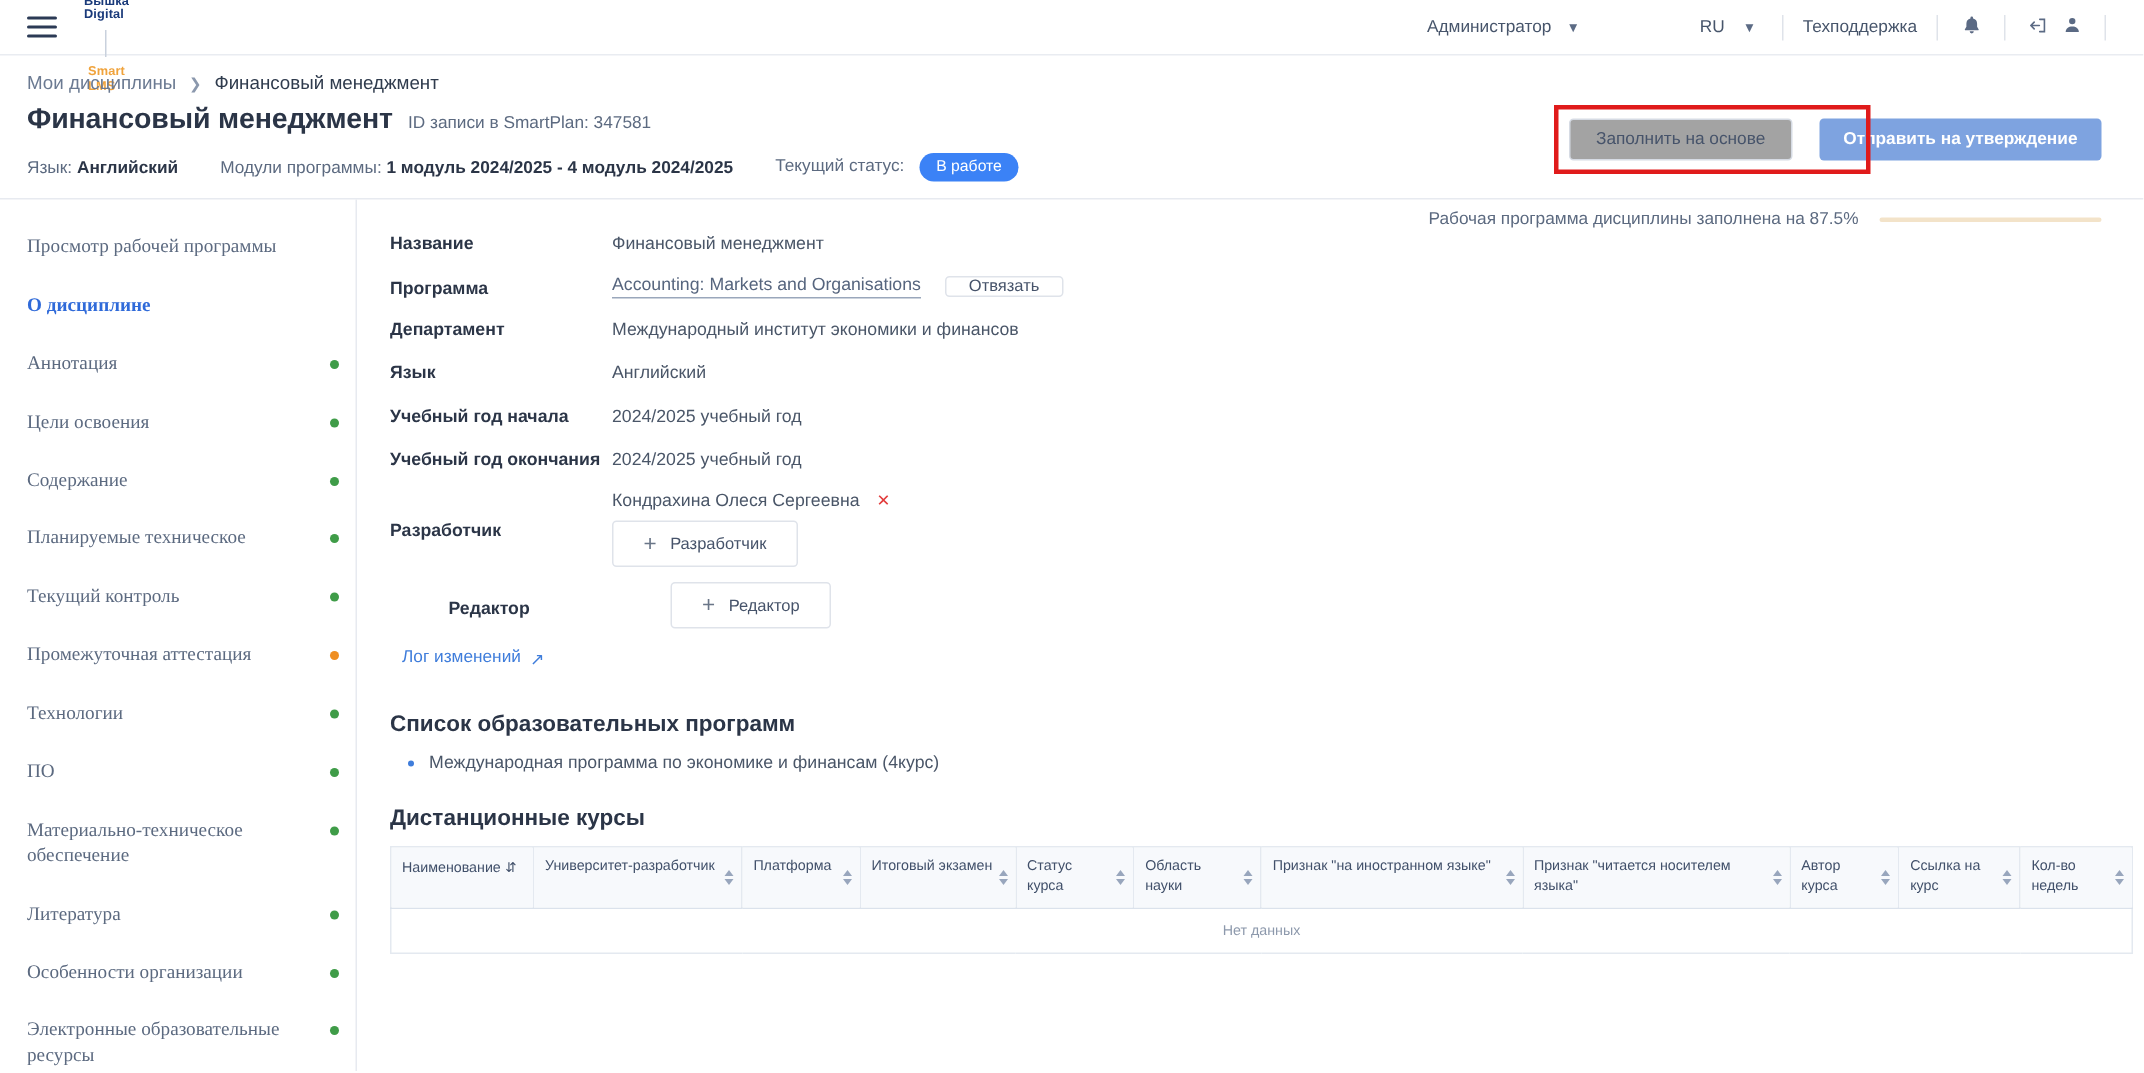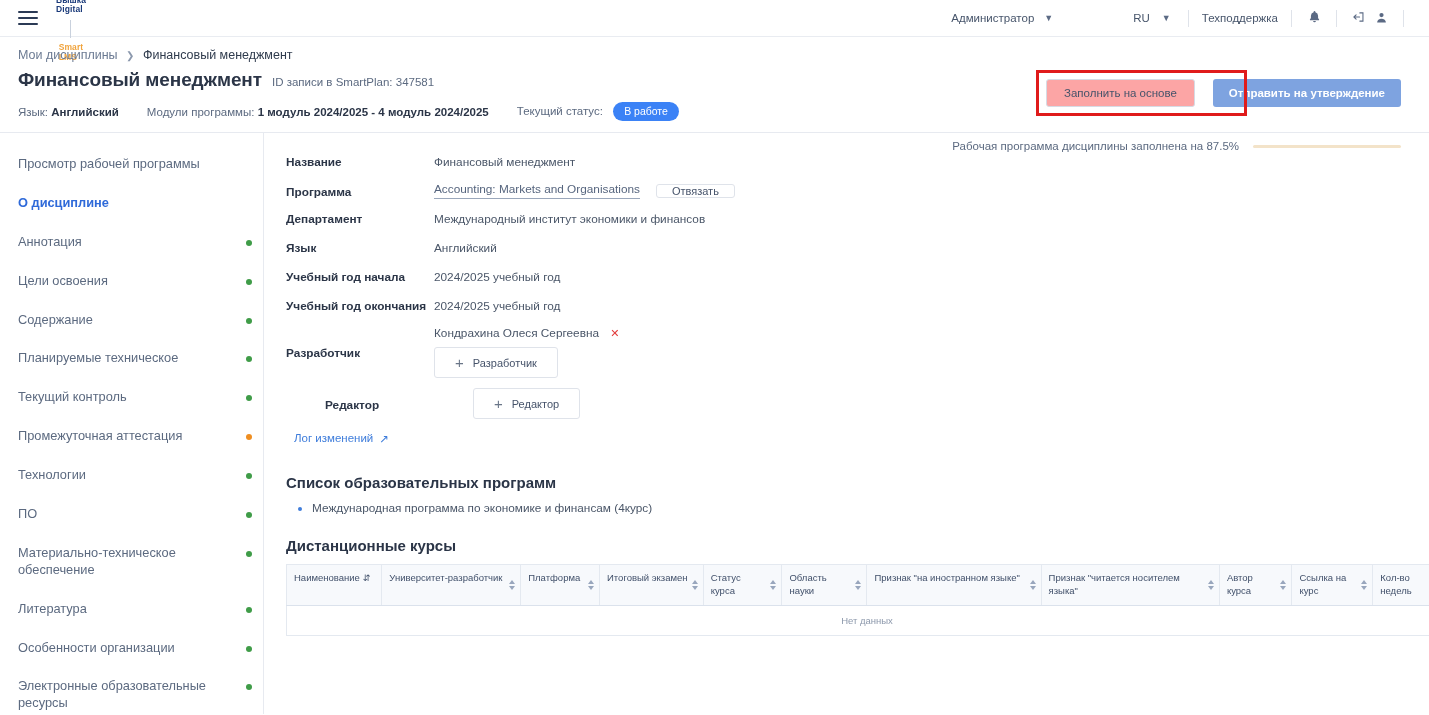--- a/index.html
+++ b/index.html
@@ -74,21 +74,21 @@
   .meta-row b { color: #2b3547; font-weight: bold; }
   .meta-grp { margin-right: 28px; }
   .badge {
     display: inline-block; background: #3b82f6; color: #fff;
     font-size: 10.5px; padding: 3px 11px 4px; border-radius: 11px; margin-left: 7px;
     cursor: pointer;
   }
 
   .hdr-actions { position: absolute; right: 28px; top: 42px; display: flex; align-items: center; }
   .btn-outline {
-    background: #fca5a5; border: 1px solid #d6dbe4; color: #46536a;
+    background: #a3a3a3; border: 1px solid #d6dbe4; color: #46536a;
     font-size: 11.5px; padding: 7px 17px; border-radius: 3px; cursor: pointer;
     font-family: inherit;
     text-align: right;
   }
   .btn-primary {
     background: #7ea3e0; border: none; color: #fff; font-weight: bold;
     font-size: 11.5px; padding: 8px 16px; border-radius: 3px; cursor: pointer;
     margin-left: 18px; font-family: inherit;
   }
   .redbox {
@@ -100,22 +100,22 @@
     position: absolute; right: 28px; top: 103px; display: flex; align-items: center;
     font-size: 11.5px; color: #5c6a80;
   }
   .progress-track { width: 148px; height: 3px; background: #f3e3c9; margin-left: 14px; border-radius: 2px; }
   .progress-fill { height: 3px; background: #e4a93f; border-radius: 2px; }
 
   
   .body { display: flex; height: calc(715px - 37px - 97px); }
 
   .sidebar {
-    width: 264px; flex: none; border-right: 1px solid #e7eaf0;
-    padding-top: 12px; overflow: hidden;
+    width: 238px; flex: none; border-right: 1px solid #e7eaf0;
+    padding-top: 12px; overflow: hidden; font-family: Liberation Serif, serif;
   }
   .nav-item {
     position: relative; padding: 11px 30px 11px 18px;
     font-size: 12.8px; color: #5c6a80; cursor: pointer; line-height: 1.32;
   }
   .nav-item.active { color: #2f6ad9; font-weight: bold; }
   .nav-dot {
     position: absolute; right: 11px; top: 17px;
     width: 6px; height: 6px; border-radius: 50%;
   }

